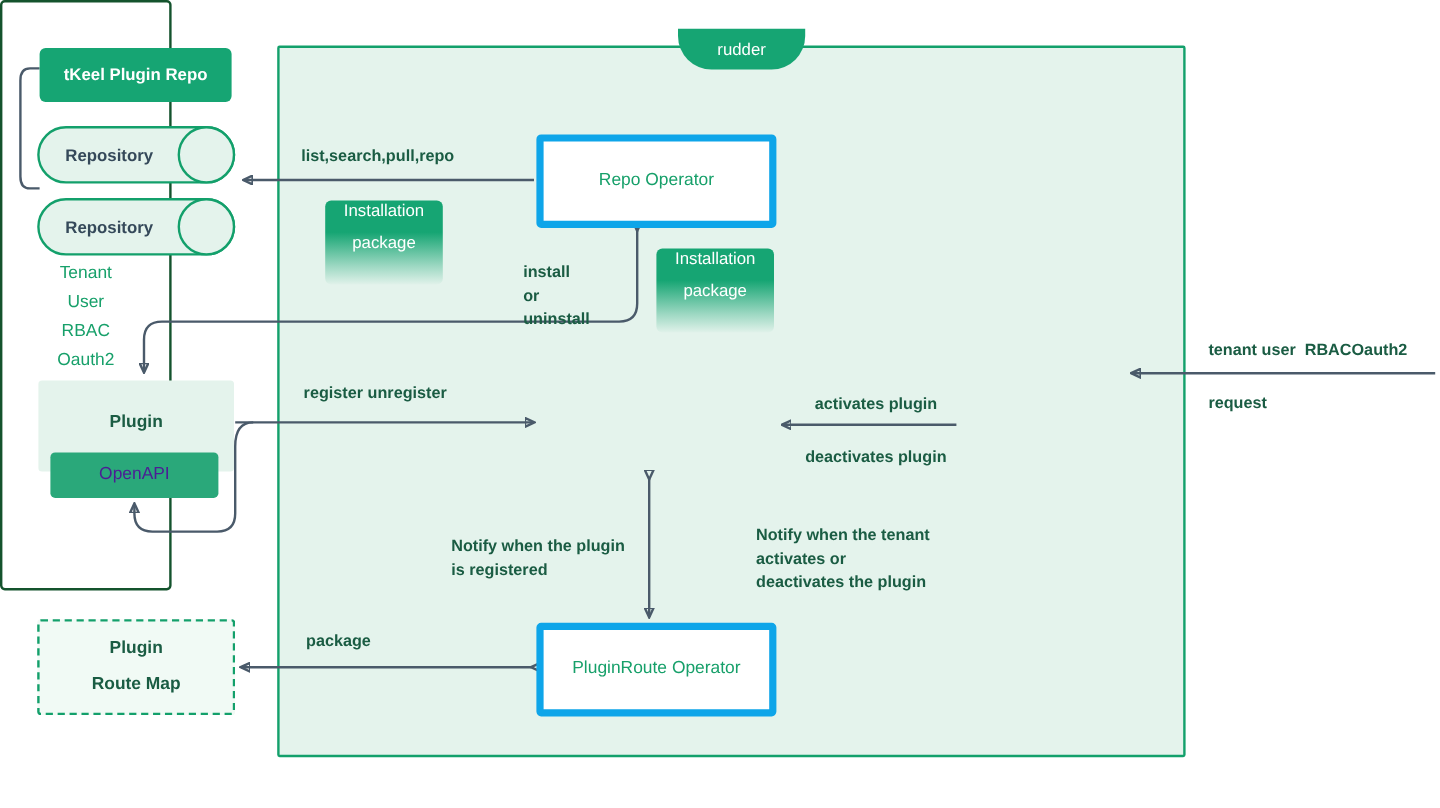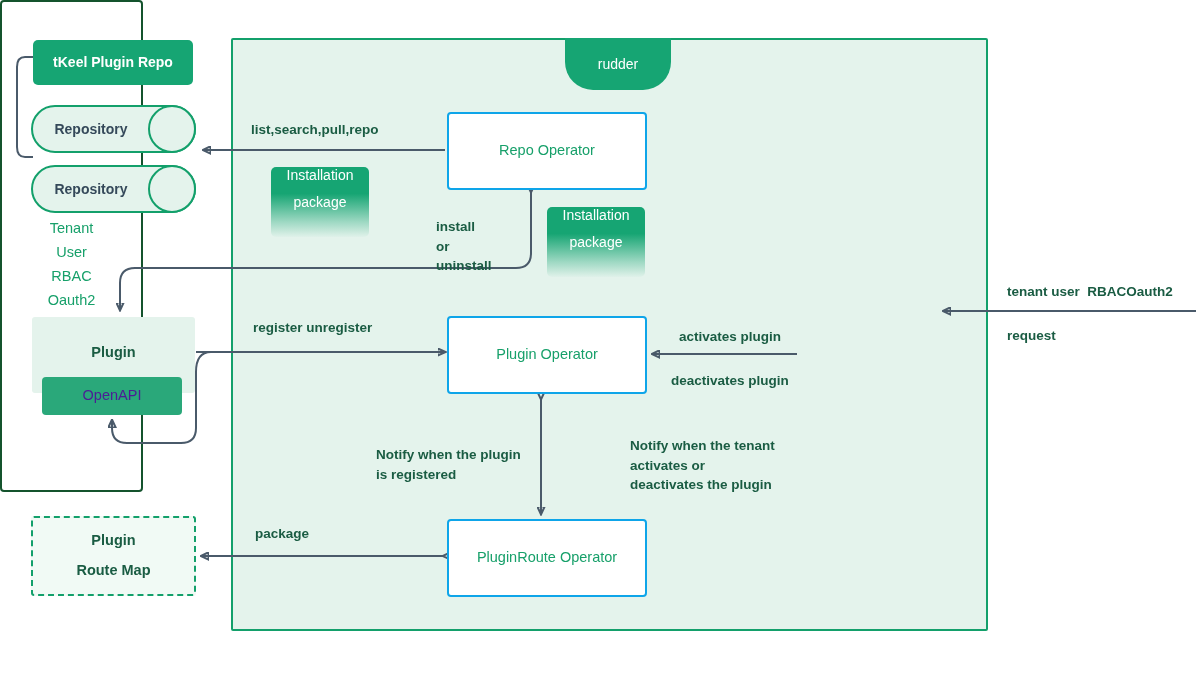--- a/index.html
+++ b/index.html
@@ -13,28 +13,28 @@
   
   .node{position:absolute;box-sizing:border-box;display:flex;align-items:center;
         justify-content:center;text-align:center;line-height:1.35;}
 
   
   #rudder-container{
     left:231px;top:38px;width:757px;height:593px;
     background:#e4f3ec;border:2px solid #13a06b;border-radius:2px;
   }
   #rudder-tab{
-    left:565px;top:38px;width:106px;height:52px;
+    left:565px;top:24px;width:106px;height:34px;
     background:#16a573;color:#ffffff;font-size:14px;
     border-bottom-left-radius:28px;border-bottom-right-radius:28px;
   }
 
   
   .op-box{
-    background:#ffffff;border:2px solid #0ea5e9;border-radius:4px;
+    background:#ffffff;border:6px solid #0ea5e9;border-radius:4px;
     color:#17a06a;font-size:14.5px;
   }
   #repo-operator{left:447px;top:112px;width:200px;height:78px;}
   #plugin-operator{left:447px;top:316px;width:200px;height:78px;}
   #pluginroute-operator{left:447px;top:519px;width:200px;height:78px;}
   #security-box{
     left:799px;top:111px;width:139px;height:488px;
     background:#ffffff;border:2px solid #14532d;border-radius:4px;
     display:flex;flex-direction:column;align-items:center;justify-content:center;
   }
@@ -168,21 +168,20 @@
   <div class="pkg" id="pkg-left">
     <span>Installation</span>
     <span class="l2">package</span>
   </div>
   <div class="pkg" id="pkg-right">
     <span>Installation</span>
     <span class="l2">package</span>
   </div>
 
   <div class="node op-box" id="repo-operator">Repo Operator</div>
-  <div class="node op-box" id="plugin-operator">Plugin Operator</div>
   <div class="node op-box" id="pluginroute-operator">PluginRoute Operator</div>
 
   <div id="security-box">
     <div class="sec-title">Security</div>
     <div class="sec-item">Tenant</div>
     <div class="sec-item">User</div>
     <div class="sec-item">RBAC</div>
     <div class="sec-item">Oauth2</div>
   </div>
 

